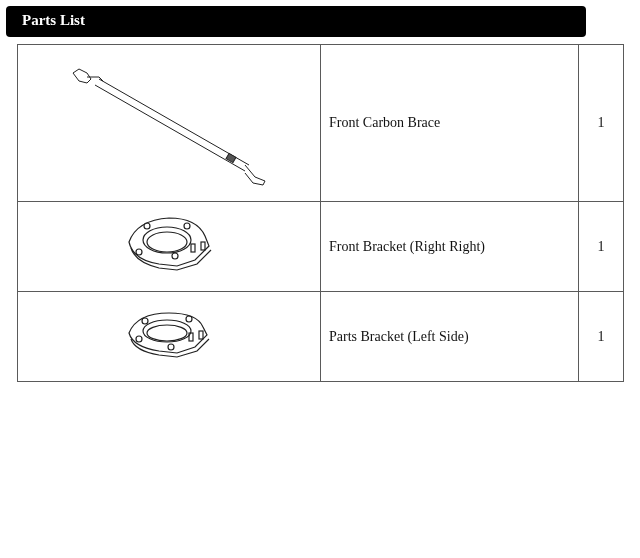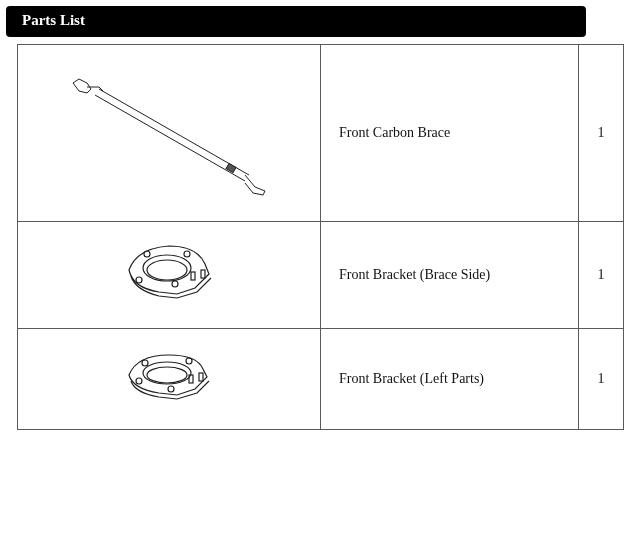--- a/index.html
+++ b/index.html
@@ -10,21 +10,21 @@
   }
   .header-title {
     position:absolute; left:16px; top:6px; color:#fff; font-weight:bold; font-size:15px;
     font-family:"Liberation Serif", serif;
   }
   table.parts {
     position:absolute; left:17px; top:44px; width:606px;
     border-collapse:collapse; table-layout:fixed;
   }
   table.parts td {
-    border:1px solid #5a5a5a; padding:18px; vertical-align:middle;
+    border:1px solid #5a5a5a; padding:8px; vertical-align:middle;
     font-size:14px; color:#111;
   }
   table.parts td.qty { border-left:1px solid #a8a8a8; text-align:center; }
   td.img { text-align:center; }
   td.name { padding-left:18px; }
   svg { display:block; margin:0 auto; }
 </style>
 </head>
 <body>
 
@@ -65,37 +65,37 @@
           <ellipse cx="48" cy="30" rx="20" ry="10"></ellipse>
           <circle cx="28" cy="14" r="3"></circle>
               <circle cx="68" cy="14" r="3"></circle>
           <circle cx="20" cy="40" r="3"></circle>
               <circle cx="56" cy="44" r="3"></circle>
           <rect x="72" y="32" width="4" height="8"></rect>
               <rect x="82" y="30" width="4" height="8"></rect>
         </g>
       </svg>
     </td>
-    <td class="name">Front Bracket (Brace Side)</td>
+    <td class="name">Front Bracket (Right Right)</td>
     <td class="qty">1</td>
   </tr>
   <tr style="height:90px">
     <td class="img">
       <svg width="100" height="64" viewBox="0 0 100 64">
         <g fill="none" stroke="#222" stroke-width="1.2">
           <path d="M10 28 Q18 8 50 8 Q78 8 84 22 L88 30 L76 42 L58 48 L40 46 Q14 42 10 28 Z"></path>
           <path d="M12 34 Q16 46 40 50 L58 52 L78 46 L90 34"></path>
           <ellipse cx="48" cy="26" rx="24" ry="11"></ellipse>
           <ellipse cx="48" cy="28" rx="20" ry="8"></ellipse>
           <circle cx="26" cy="16" r="3"></circle>
               <circle cx="70" cy="14" r="3"></circle>
           <circle cx="20" cy="34" r="3"></circle>
               <circle cx="52" cy="42" r="3"></circle>
           <rect x="70" y="28" width="4" height="8"></rect>
               <rect x="80" y="26" width="4" height="8"></rect>
         </g>
       </svg>
     </td>
-    <td class="name">Front Bracket (Left Parts)</td>
+    <td class="name">Parts Bracket (Left Side)</td>
     <td class="qty">1</td>
   </tr>
 </tbody>
   </table>
 
 </body></html>

